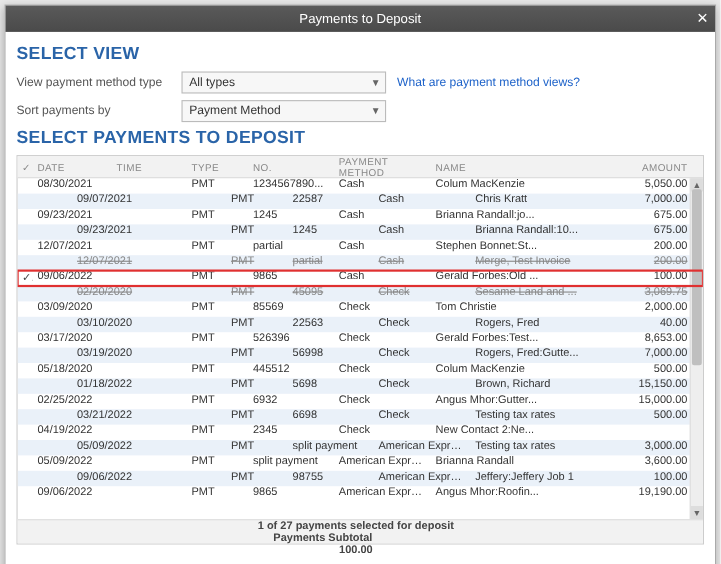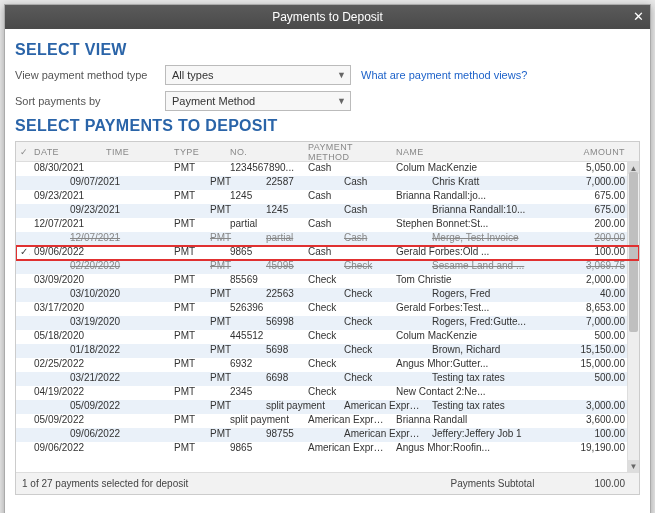--- a/index.html
+++ b/index.html
@@ -30,21 +30,21 @@
 .trow { display: flex; height: 14px; align-items: flex-start; font-size: 10px; color: #333; }
 .trow.alt { background: #eaf1f9; padding-left: 36px; }
 .trow.strike { text-decoration: line-through; color: #888; }
 .trow.highlighted { outline: 2px solid #e03030; outline-offset: -1px; position: relative; z-index: 2; }
 .trow div { padding: 0 4px; overflow: hidden; white-space: nowrap; text-overflow: ellipsis; }
 .trow .col-mark { color:#444; font-size:10px; }
 .scroll-track { position: absolute; right: 0; top: 20px; bottom: 22px; width: 12px; background: #eee; border-left: 1px solid #ddd; }
 .scroll-thumb { position: absolute; left: 1px; right: 1px; top: 10px; height: 160px; background: #bfbfbf; border-radius: 2px; }
 .scroll-arrow { position:absolute; left:0; right:0; height:12px; background:#ddd; display:flex; align-items:center; justify-content:center; font-size:8px; color:#666; }
 .scroll-arrow.up{top:0;} .scroll-arrow.down{bottom:0;}
-.footer-bar { display: flex; height: 22px; align-items: center; background: #f2f2f2; border-top: 1px solid #ddd; font-size: 10px; font-weight: normal; color: #444; padding: 0 14px 0 6px; }
+.footer-bar { display: flex; height: 22px; align-items: center; background: #f2f2f2; border-top: 1px solid #ddd; font-size: 10px; font-weight: bold; color: #444; padding: 0 14px 0 6px; flex-direction: column; }
 .footer-bar .spacer { flex: 1; }
 .sel-buttons { margin-top: 8px; display: flex; gap: 8px; }
 .btn { height: 33px; padding: 0 14px; background: #f6f6f6; border: 1px solid #c6c6c6; font-size: 11px; color: #333; cursor: pointer; display:inline-flex; align-items:center; justify-content:center;margin-top:24px; }
 </style>
 </head>
 <body>
 
 <div class="dialog">
   <div class="titlebar">
     <span>Payments to Deposit</span>

